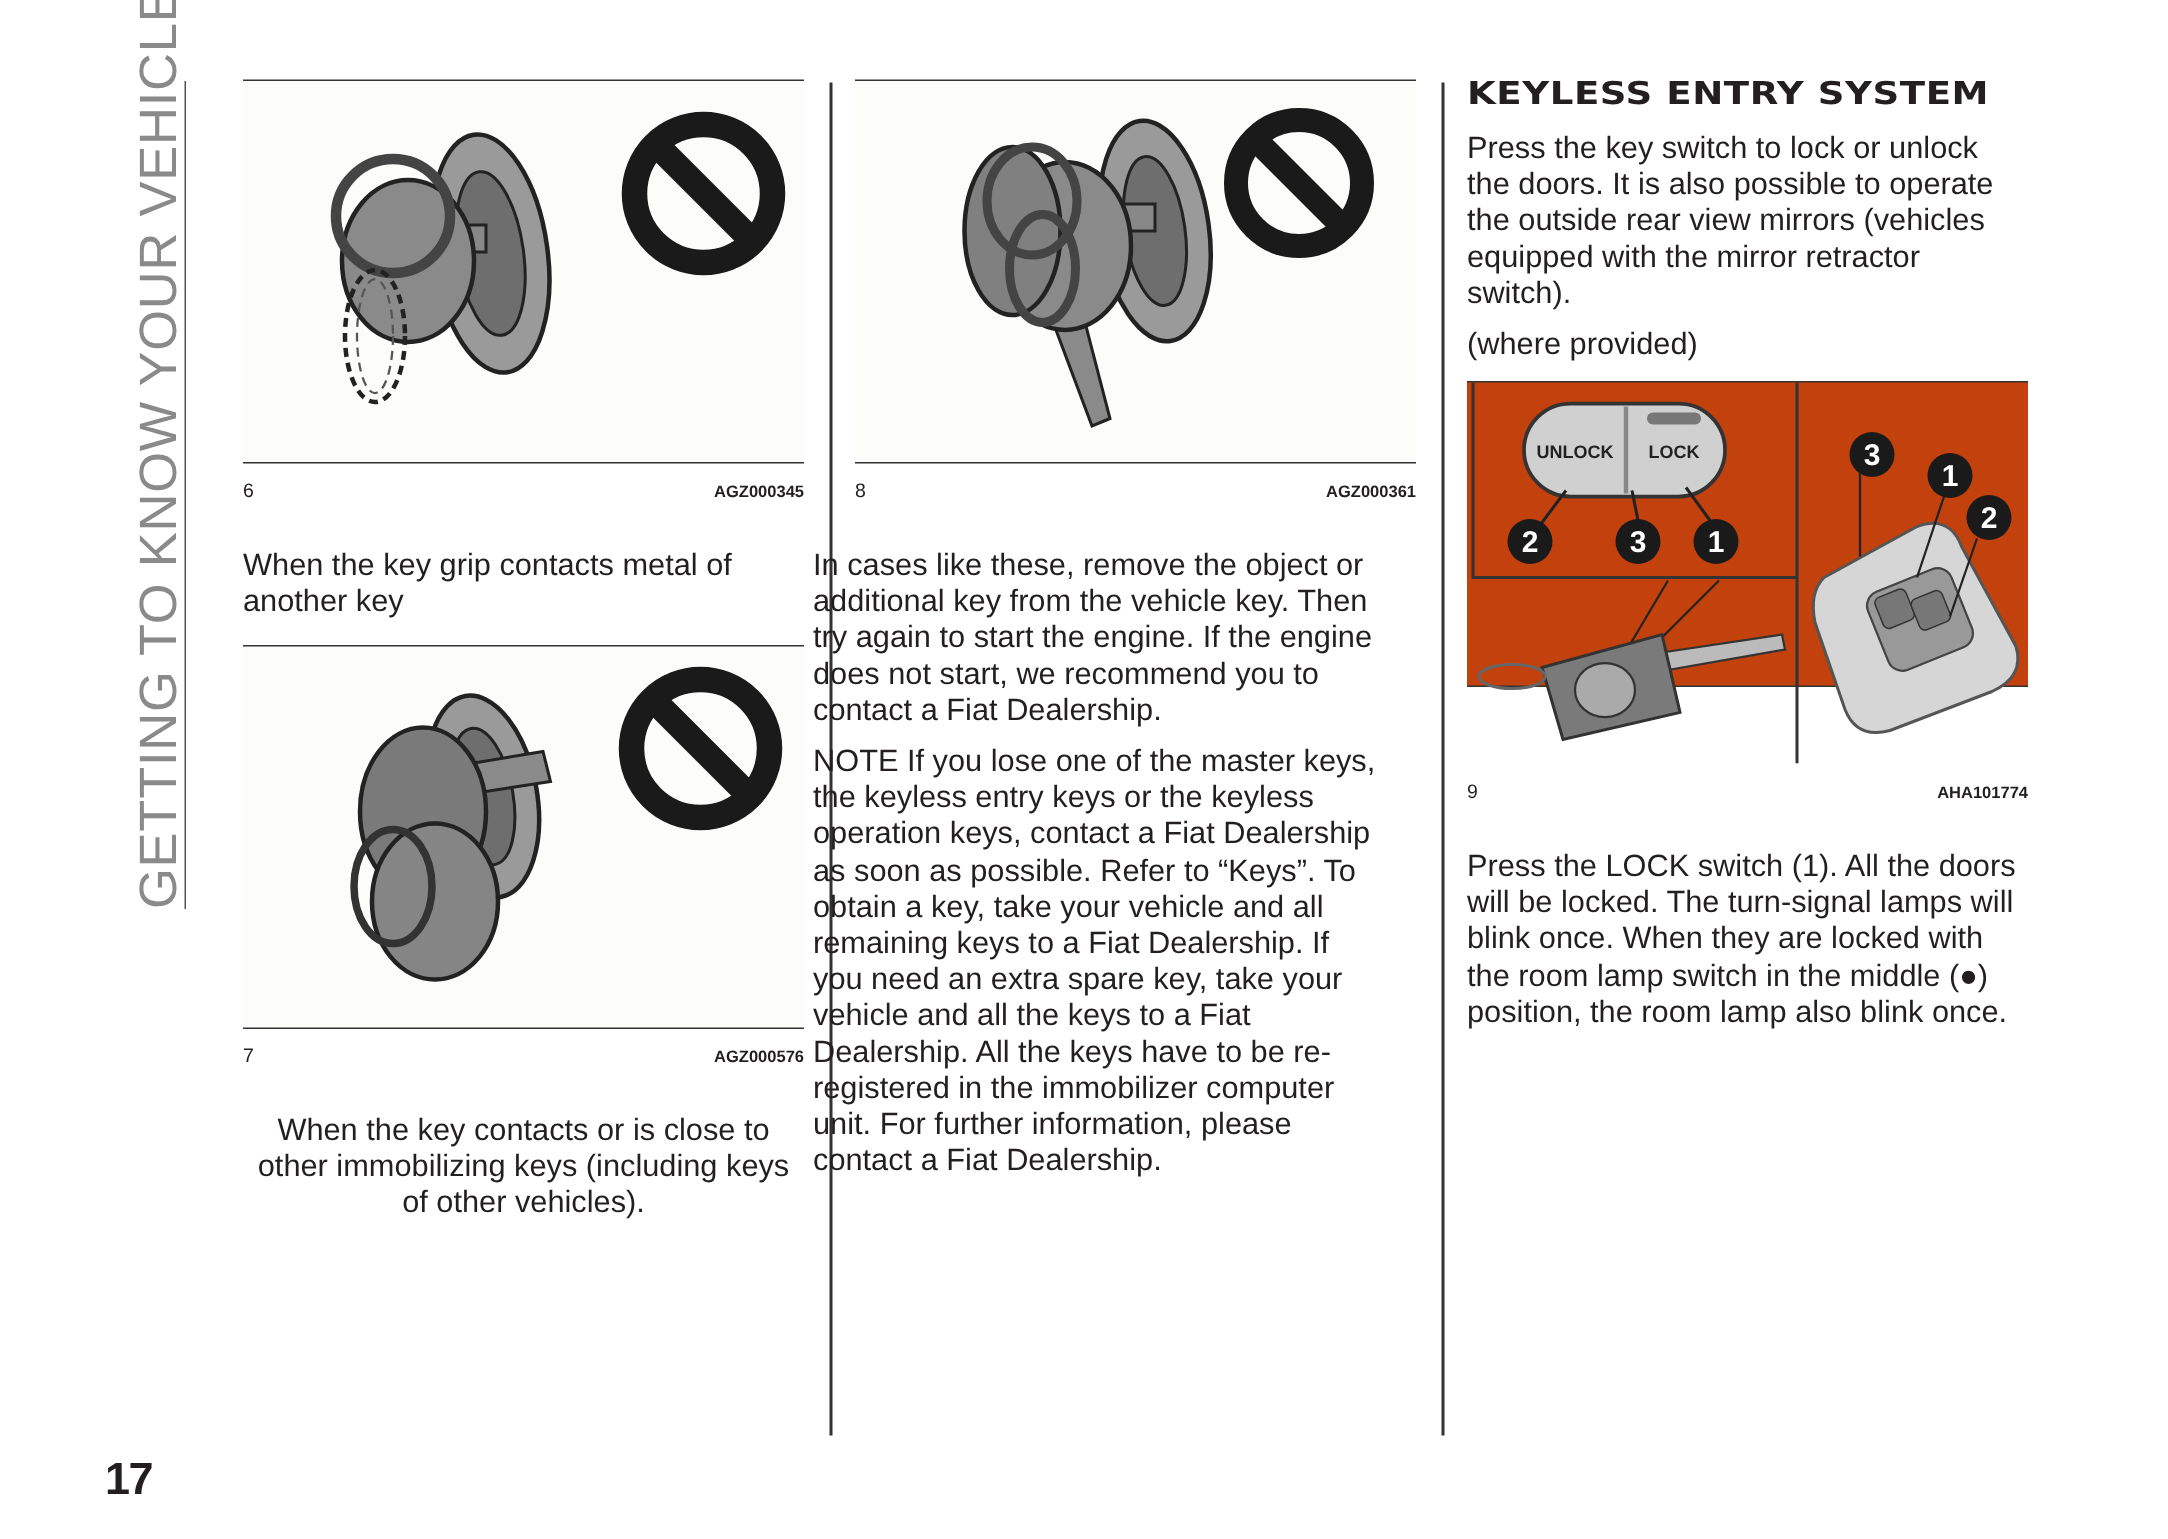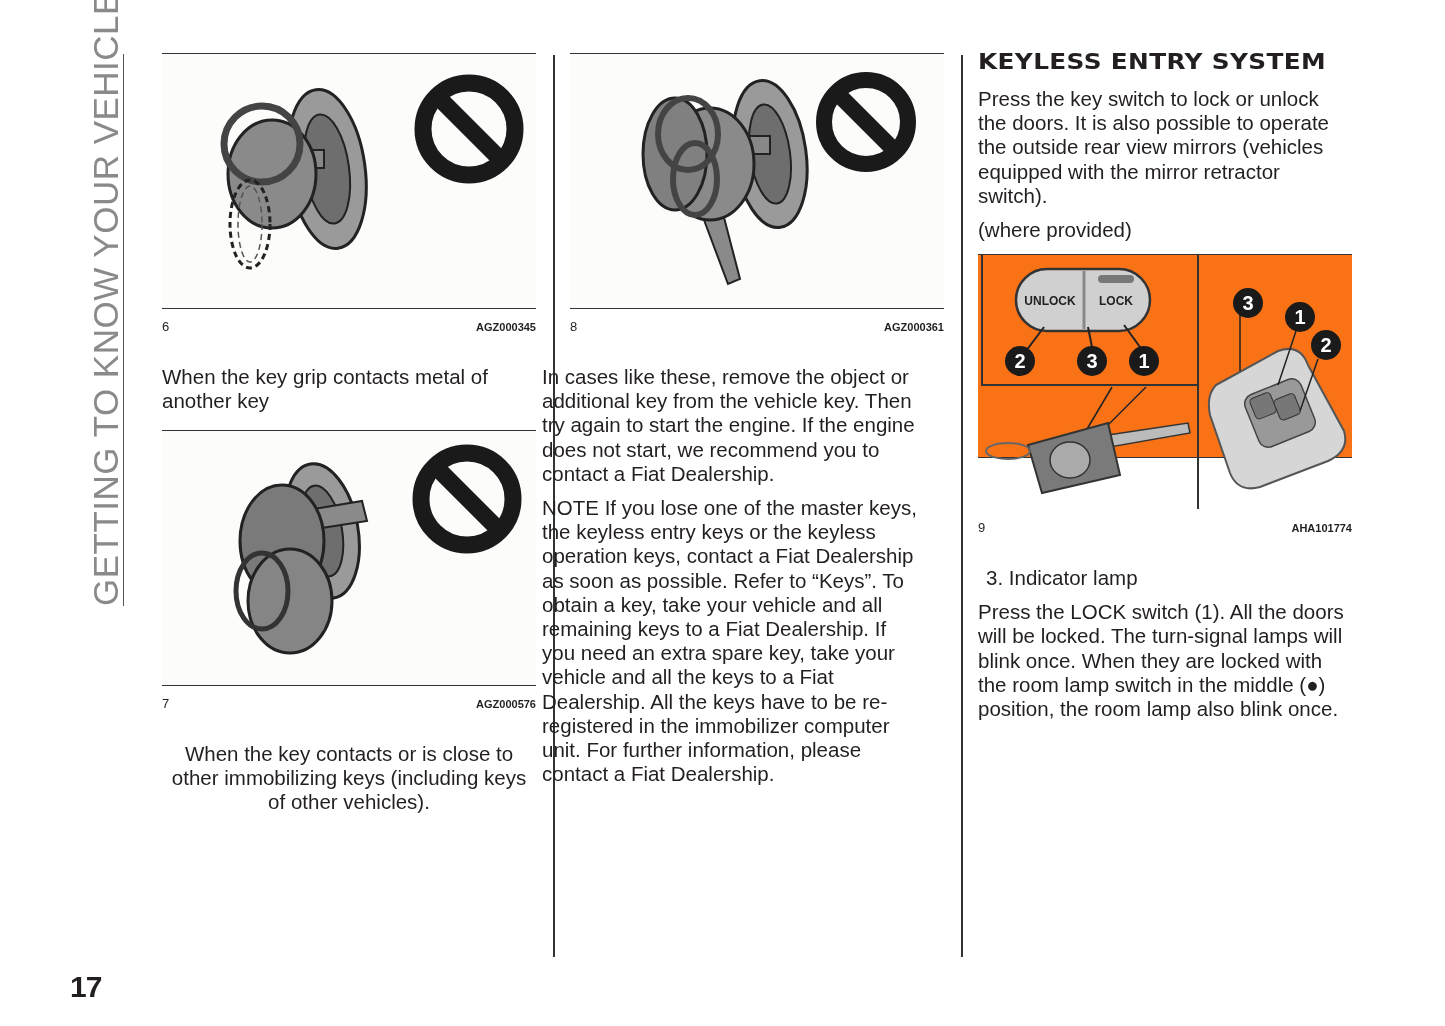--- a/index.html
+++ b/index.html
@@ -118,21 +118,21 @@
   <p>In cases like these, remove the object or additional key from the vehicle key. Then try again to start the engine. If the engine does not start, we recommend you to contact a Fiat Dealership.</p>
   <p>NOTE  If you lose one of the master keys, the keyless entry keys or the keyless operation keys, contact a Fiat Dealership as soon as possible. Refer to “Keys”. To obtain a key, take your vehicle and all remaining keys to a Fiat Dealership. If you need an extra spare key, take your vehicle and all the keys to a Fiat Dealership. All the keys have to be re-registered in the immobilizer computer unit. For further information, please contact a Fiat Dealership.</p>
 </div>
 
 <div class="heading" style="left:978px; top:50px;">KEYLESS ENTRY SYSTEM</div>
 <div class="body-text" style="left:978px; top:87px; width:372px;">
   <p>Press the key switch to lock or unlock the doors. It is also possible to operate the outside rear view mirrors (vehicles equipped with the mirror retractor switch).</p>
   <p style="margin-bottom:4px">(where provided)</p>
 </div>
 
-<div class="figure" style="left:978px; top:254px; width:374px; height:204px; background:#f97316;">
+<div class="figure" style="left:978px; top:254px; width:374px; height:204px; background:#c2410c;">
   <svg width="374" height="254" viewBox="0 0 374 254">
     <line x1="220" y1="0" x2="220" y2="254" stroke="#333" stroke-width="2"></line>
     <polyline points="4,0 4,130 220,130" fill="none" stroke="#333" stroke-width="2"></polyline>
     <g>
       <rect x="38" y="14" width="134" height="62" rx="31" fill="#d0d0d0" stroke="#333" stroke-width="2.5"></rect>
       <line x1="106" y1="16" x2="106" y2="74" stroke="#888" stroke-width="3"></line>
       <rect x="120" y="20" width="36" height="8" rx="4" fill="#777"></rect>
       <text x="72" y="50" text-anchor="middle" font-family="Liberation Sans, sans-serif" font-weight="bold" font-size="12" fill="#222">UNLOCK</text>
       <text x="138" y="50" text-anchor="middle" font-family="Liberation Sans, sans-serif" font-weight="bold" font-size="12" fill="#222">LOCK</text>
     </g>
@@ -172,16 +172,15 @@
     </g>
   </svg>
 </div>
 <div class="fig-caption" style="left:978px; top:520px; width:374px;">
   <span class="num">9</span>
   <span class="code">AHA101774</span>
 </div>
 
 <div class="body-text" style="left:978px; top:566px; width:372px;">
   <div style="padding-left:8px">
-    <div style="margin-bottom:10px">3. Indicator lamp</div>
   </div>
   <p>Press the LOCK switch (1). All the doors will be locked. The turn-signal lamps will blink once. When they are locked with the room lamp switch in the middle (●) position, the room lamp also blink once.</p>
 </div>
 
 </body></html>

